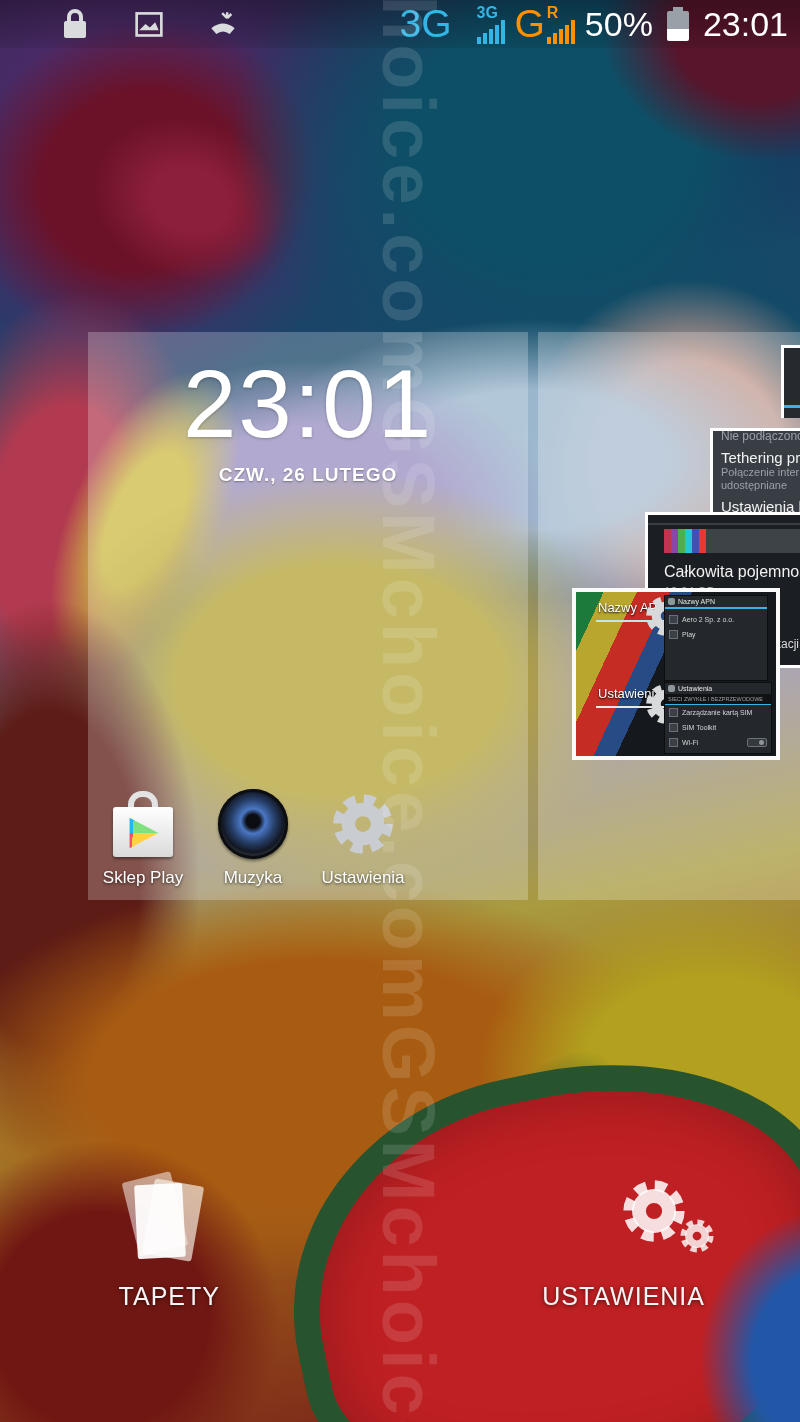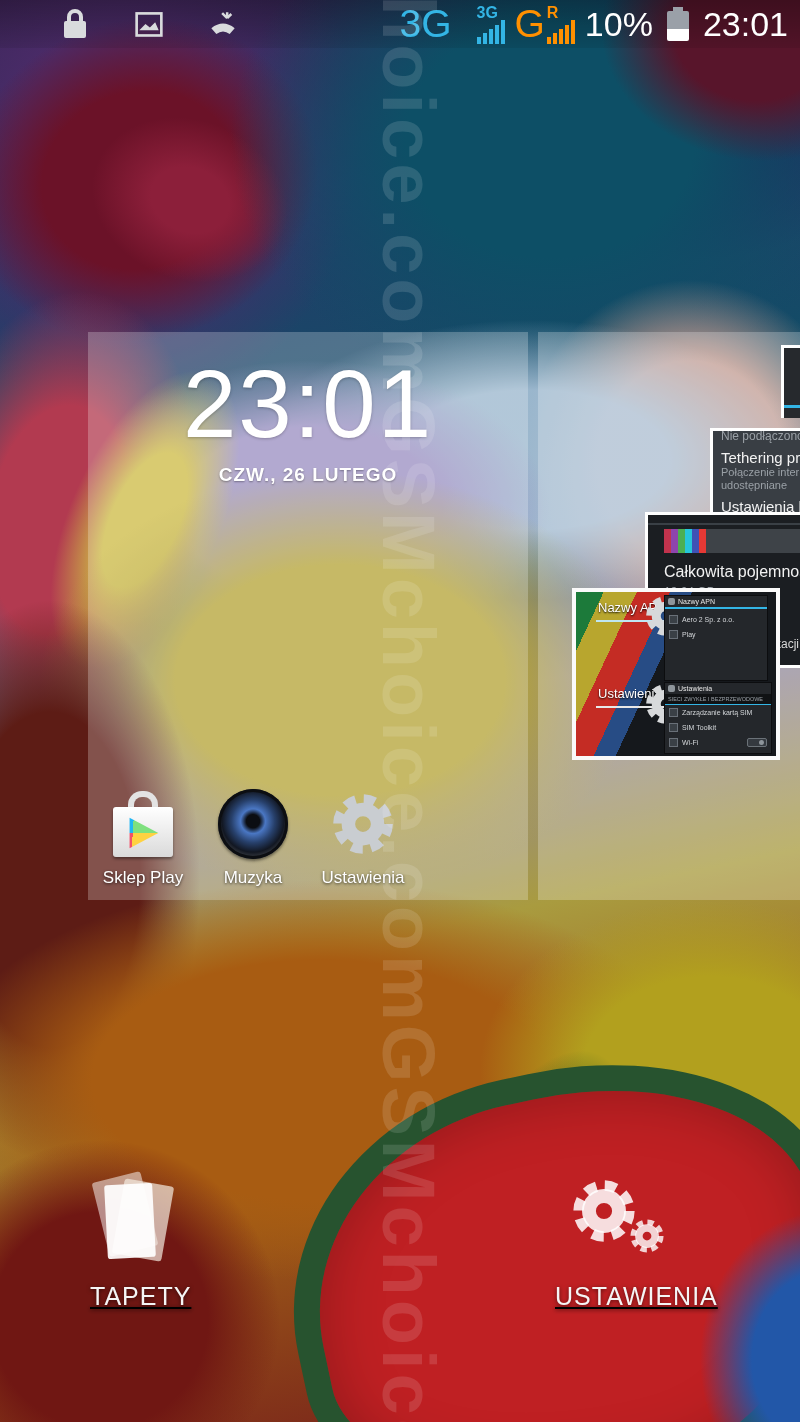--- a/index.html
+++ b/index.html
@@ -114,21 +114,21 @@
   .thumb .hd{display:flex;align-items:center;gap:3px;padding:2px 3px;color:#e8e8e8;font-size:7px;white-space:nowrap;}
   .thumb .hd .mini-ic{width:7px;height:7px;background:#8e959b;border-radius:2px;flex:none;}
   .thumb .hr{height:2px;background:#33b5e5;margin:0 0 3px 0;}
   .thumb .row{display:flex;align-items:center;gap:4px;padding:3px 4px;color:#d4d7da;font-size:7px;white-space:nowrap;}
   .thumb .sq{width:9px;height:9px;background:#3a4046;border:1px solid #6a7ould178;flex:none;border:1px solid #697078;}
   .thumb .sect{background:#101214;color:#9aa0a6;font-size:5.5px;padding:2px 3px;border-bottom:1px solid #33b5e5;white-space:nowrap;}
   .thumb .tog{margin-left:auto;width:20px;height:9px;border:1px solid #6b7妥278;border:1px solid #6b7278;border-radius:2px;background:#34393f;position:relative;flex:none;}
   .thumb .tog::after{content:"";position:absolute;right:2px;top:1px;width:5px;height:5px;border-radius:50%;background:#8e959b;}
 
   
-  .edit-opt{position:absolute;z-index:20;display:flex;flex-direction:column;align-items:flex-start;cursor:pointer;text-decoration:underline;}
+  .edit-opt{position:absolute;z-index:20;display:flex;flex-direction:column;align-items:flex-end;cursor:pointer;}
   .opt-label{font-size:25px;color:#f5f5f5;letter-spacing:1px;text-shadow:0 1px 4px rgba(0,0,0,.6);margin-top:10px;}
   .opt-tapety{left:90px;top:1172px;width:130px;}
   .opt-widzety{left:320px;top:1172px;width:130px;}
   .opt-ustaw{left:555px;top:1172px;width:150px;}
   .opt-icon{position:relative;width:100px;height:100px;}
   .sheet{position:absolute;border-radius:3px;}
   .sh1{left:10px;top:4px;width:50px;height:76px;background:rgba(255,255,255,.5);transform:rotate(-14deg);}
   .sh2{left:28px;top:10px;width:50px;height:76px;background:rgba(243,235,224,.7);transform:rotate(10deg);}
   .sh3{left:16px;top:12px;width:48px;height:74px;background:rgba(255,255,255,.92);transform:rotate(-3deg);}
   .wsq{position:absolute;}
@@ -217,21 +217,21 @@
           <span class="net-sup">R</span>
           <span class="bars">
               <i></i>
               <i></i>
               <i></i>
               <i></i>
               <i></i>
             </span>
         </span>
       </div>
-      <span class="sb-text">10%</span>
+      <span class="sb-text">50%</span>
       <span class="battery">
           <span class="nub"></span>
           <span class="body"></span>
         </span>
       <span class="sb-text">23:01</span>
     </div>
   </div>
 
   <div class="clock">
     <div class="clock-time">23:01</div>

